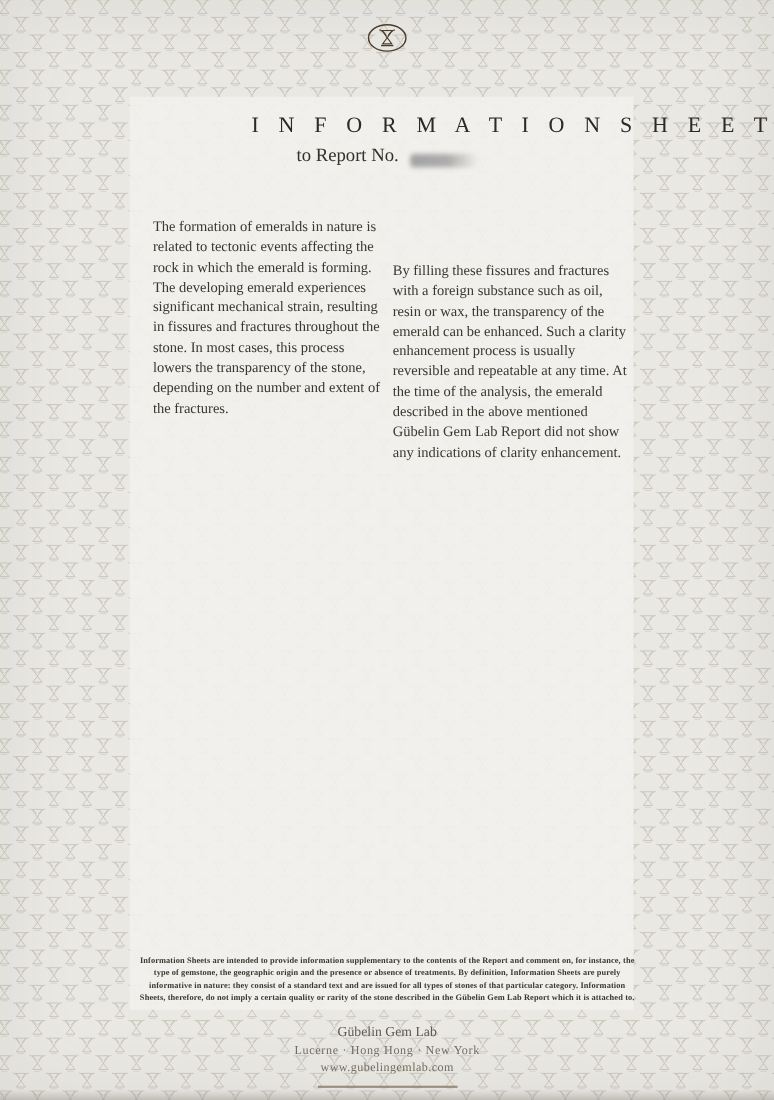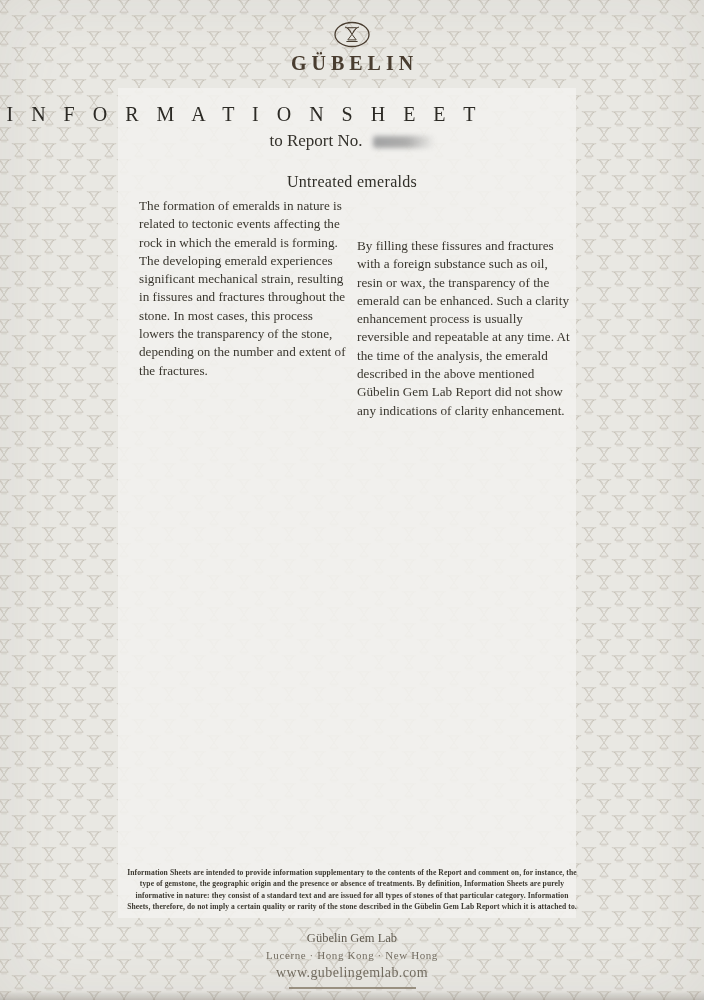--- a/index.html
+++ b/index.html
@@ -30,26 +30,26 @@
   .brand{position:absolute;top:18px;left:0;width:100%;text-align:center;}
   .emblem{display:block;margin:0 auto;}
   .emb-oval{fill:none;stroke:#493d30;stroke-width:1.3;}
   .emb-stroke{fill:none;stroke:#493d30;stroke-width:1;}
   .wordmark{
     margin-top:1px;font-family:"Liberation Serif", serif;font-weight:700;
     font-size:20px;letter-spacing:5px;color:#493d30;text-indent:5px;
   }
   
   .title{
-    position:absolute;top:103px;left:0;width:100%;margin:0;text-align:left;
+    position:absolute;top:103px;left:0;width:100%;margin:0;text-align:right;
     font-size:20px;font-weight:400;letter-spacing:6.5px;color:#2c2a25;text-indent:6.5px;
   }
   .report-line{
     position:absolute;top:131px;left:0;width:100%;
-    display:flex;justify-content:center;align-items:center;
+    display:flex;justify-content:center;align-items:flex-end;
     font-size:17px;color:#34312b;
   }
   .redaction{
     display:inline-block;width:62px;height:12px;margin-left:10px;
     border-radius:3px;
     background:linear-gradient(90deg,#8e8f91 0%,#9c9c9c 55%,rgba(170,170,170,0) 100%);
     filter:blur(2.5px);opacity:.8;transform:translateY(1px);
   }
   .subtitle{
     position:absolute;top:173px;left:0;width:100%;margin:0;text-align:center;
@@ -64,21 +64,21 @@
   .col-right{left:357px;width:214px;margin-top:40px;}
   
   .disclaimer{
     position:absolute;top:867px;left:126px;width:452px;margin:0;
     font-size:7.6px;line-height:11.4px;font-weight:700;color:#3b3830;
     text-align:center;letter-spacing:.1px;font-family:Liberation Serif, serif;
   }
   .address{position:absolute;top:931px;left:0;width:100%;text-align:center;color:#5f594e;}
   .lab-name{font-size:12.5px;margin-bottom:3px;}
   .locations{font-size:11px;margin-bottom:4px;color:#726c60;letter-spacing:.6px;}
-  .website{font-size:14px;color:#726c60;letter-spacing:.4px;}
+  .website{font-size:11px;color:#726c60;letter-spacing:.4px;}
   .bottom-rule{
     position:absolute;top:987px;left:289px;width:127px;height:1.5px;
     background:#8c8170;opacity:.85;
   }
 </style>
 </head>
 <body>
 
 <div class="page">
 
@@ -1700,38 +1700,36 @@
 
   <header class="brand">
     <svg class="emblem" width="46" height="33" viewBox="-23 -16.5 46 33">
       <ellipse class="emb-oval" cx="0" cy="0" rx="17" ry="12"></ellipse>
       <path class="emb-stroke" d="M-7,-7.5 C-4,-6.5 -2,-4.5 -0.8,-2"></path>
       <path class="emb-stroke" d="M7,-7.5 C4,-6.5 2,-4.5 0.8,-2"></path>
       <path class="emb-stroke" d="M-4.6,-6.8 L4.6,-6.8 L0,-0.2 Z"></path>
       <path class="emb-stroke" d="M0,-0.2 L-4.2,5.4 L4.2,5.4 Z"></path>
       <path class="emb-stroke" d="M-5.6,7 L5.6,7"></path>
     </svg>
-    <div class="wordmark">GÜBELIN</div>
   </header>
 
   <h1 class="title">I N F O R M A T I O N   S H E E T</h1>
 
   <div class="report-line">
     <span>to Report No.</span>
     <span class="redaction"></span>
   </div>
 
-  <h2 class="subtitle">Untreated emeralds</h2>
 
   <div class="col col-left">The formation of emeralds in nature is related to tectonic events affecting the rock in which the emerald is forming. The developing emerald experiences significant mechanical strain, resulting in fissures and fractures throughout the stone. In most cases, this process lowers the transparency of the stone, depending on the number and extent of the fractures.</div>
   <div class="col col-right">By filling these fissures and fractures with a foreign substance such as oil, resin or wax, the transparency of the emerald can be enhanced. Such a clarity enhancement process is usually reversible and repeatable at any time. At the time of the analysis, the emerald described in the above mentioned Gübelin Gem Lab Report did not show any indications of clarity enhancement.</div>
 
   <p class="disclaimer">Information Sheets are intended to provide information supplementary to the contents of the Report and comment on, for instance, the type of gemstone, the geographic origin and the presence or absence of treatments. By definition, Information Sheets are purely informative in nature: they consist of a standard text and are issued for all types of stones of that particular category. Information Sheets, therefore, do not imply a certain quality or rarity of the stone described in the Gübelin Gem Lab Report which it is attached to.</p>
 
   <div class="address">
     <div class="lab-name">Gübelin Gem Lab</div>
-    <div class="locations">Lucerne · Hong Kong · New Hong</div>
+    <div class="locations">Lucerne · Hong Hong · New York</div>
     <div class="website">www.gubelingemlab.com</div>
   </div>
 
   <div class="bottom-rule"></div>
 
 </div>
 
 </body></html>

